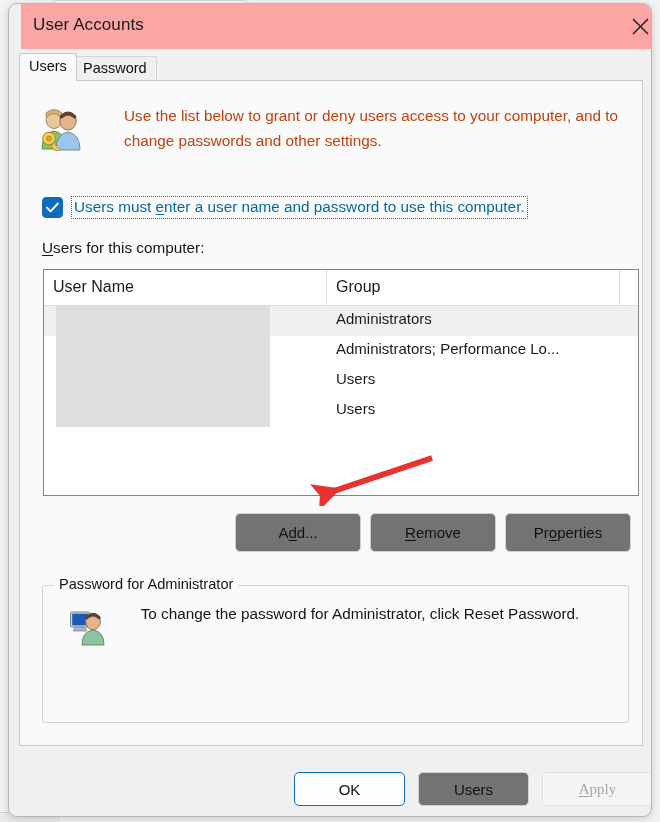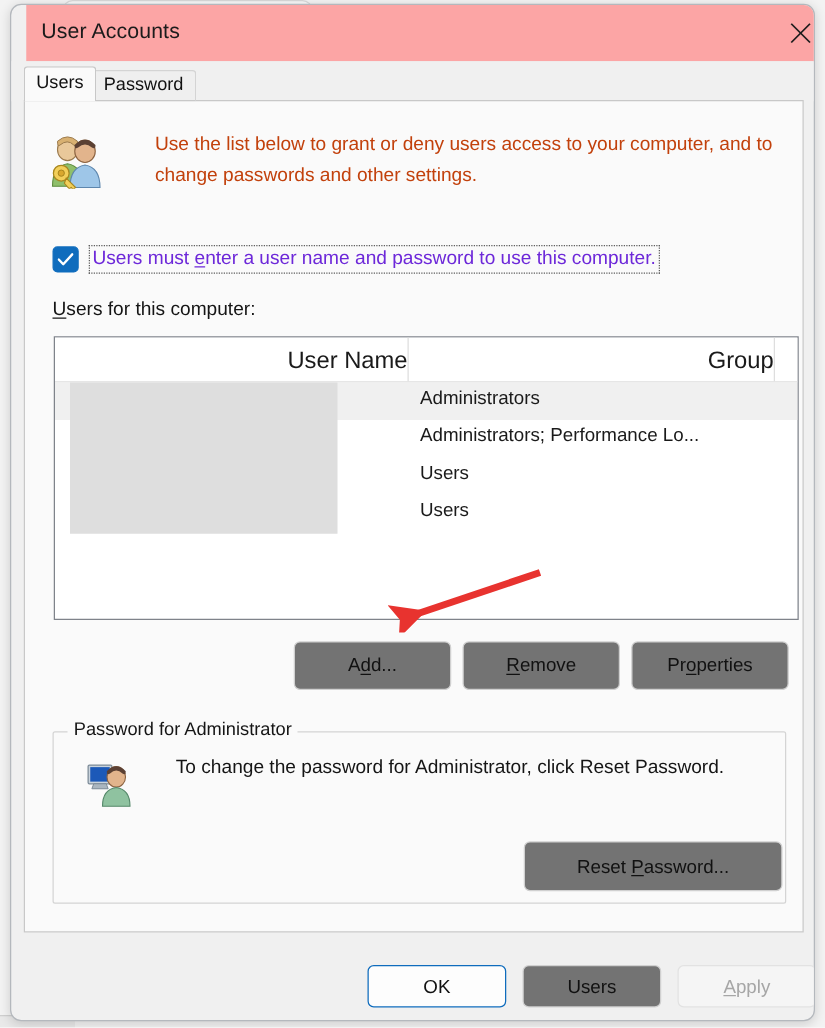--- a/index.html
+++ b/index.html
@@ -175,21 +175,21 @@
     box-sizing: border-box;
     display: flex;
     align-items: center;
     justify-content: center;
     cursor: default;
     flex: none;
   }
   #require-password-label {
     margin-left: 8px;
     font-size: 15.3px;
-    color: #6d28d9;
+    color: #0369a1;
     border: 1px dotted #5d5d5d;
     padding: 1px 2px 2px 2px;
     white-space: nowrap;
     cursor: default;
   }
 
   
   #list-caption {
     position: absolute;
     left: 22px;
@@ -213,26 +213,25 @@
     height: 36px;
     background: #ffffff;
     border-bottom: 1px solid #dedede;
     box-sizing: border-box;
   }
   .col-header {
     position: absolute;
     top: 0;
     height: 35px;
     box-sizing: border-box;
-    font-size: 19px;
+    font-size: 16px;
     color: #1a1a1a;
     padding: 8px 0 0 9px;
     white-space: nowrap;
     cursor: default;
-    text-align: right;
   }
   #col-username { left: 0;   width: 283px; border-right: 1px solid #dedede; }
   #col-group    { left: 283px; width: 293px; border-right: 1px solid #dedede; }
   #col-extra    { left: 576px; width: 18px; }
 
   .list-row {
     position: relative;
     height: 30px;
     cursor: default;
   }
@@ -351,20 +350,21 @@
     background: #fdfdfd;
   }
   #cancel-button {
     left: 409px; top: 0; width: 111px; height: 34px;
   }
   #apply-button {
     left: 533px; top: 0; width: 111px; height: 34px;
     background: #f5f5f5;
     border: 1px solid #e2e2e2;
     color: #a6a6a6;
+    font-family: Liberation Serif, serif;
   }
 
   
   #annotation-arrow {
     position: absolute;
     left: 300px;
     top: 450px;
     width: 145px;
     height: 56px;
     pointer-events: none;
@@ -475,23 +475,20 @@
         <rect x="1.5" y="4" width="19" height="15" rx="1" fill="#c9d3dc" stroke="#7b8a97" stroke-width="1"></rect>
         <rect x="3.2" y="5.7" width="15.6" height="11.6" fill="#1c59b8"></rect>
         <path d="M6 19 L16 19 L17.5 23 L4.5 23 Z" fill="#aab6c0" stroke="#7b8a97" stroke-width="0.8"></path>
         <ellipse cx="24" cy="13.5" rx="7.4" ry="8.2" fill="#e2b48c" stroke="#8d6442" stroke-width="0.9"></ellipse>
         <path d="M16.4 9 Q24 1 31.6 9 Q31.6 12.6 29 10.8 Q24 6 19 10.8 Q16.4 12.6 16.4 9 Z" fill="#5b4033"></path>
         <path d="M13 37 Q13 23.5 24 22 Q35 23.5 35 37 Z" fill="#8fc2a0" stroke="#55886a" stroke-width="0.9"></path>
       </svg>
 
       <div id="password-desc">To change the password for Administrator, click Reset Password.</div>
 
-      <div class="btn" id="reset-password-button">
-          <span><span>Reset </span><span class="underline-key">P</span><span>assword...</span></span>
-        </div>
     </div>
 
   </div>
 
   <div id="footer-buttons">
     <div class="btn" id="ok-button">OK</div>
     <div class="btn" id="cancel-button">Users</div>
     <div class="btn" id="apply-button">
         <span><span class="underline-key">A</span><span>pply</span></span>
       </div>

